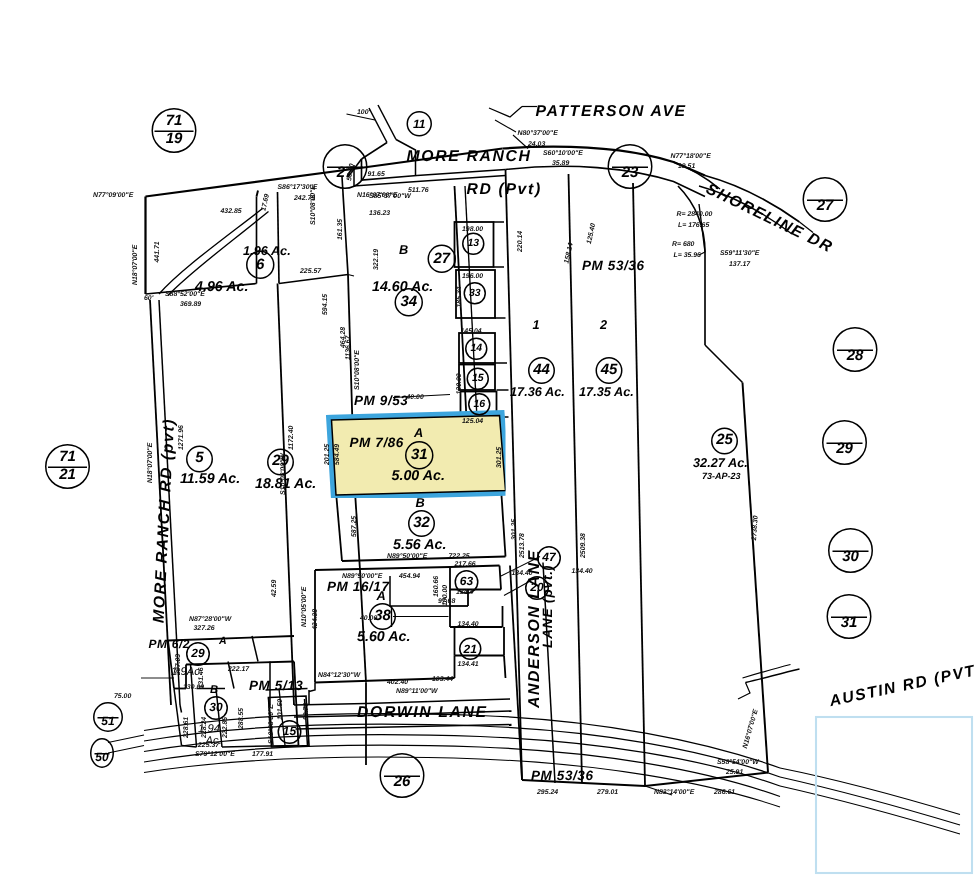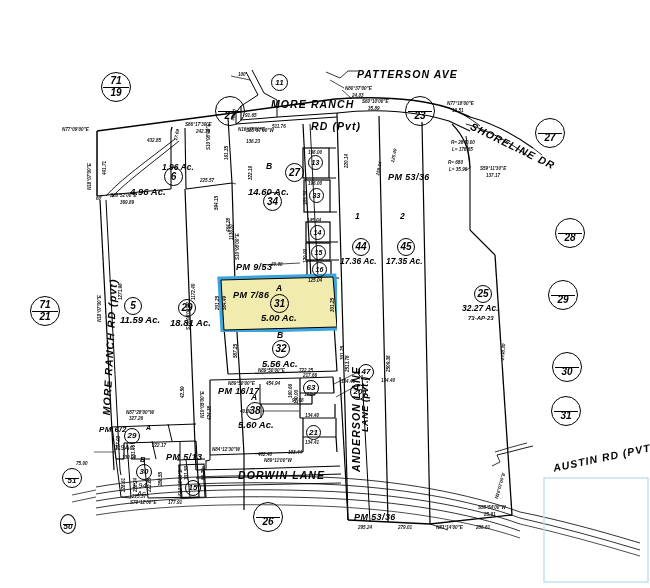--- a/index.html
+++ b/index.html
@@ -296,21 +296,21 @@
     <div class="bot">31</div>
   </div>
   <div class="idx single" style="left:253px;top:502px;">
     <div class="rule"></div>
     <div class="bot">26</div>
   </div>
   <div class="idx single" style="left:62px;top:468px;width:20px;height:20px;">
     <div class="rule"></div>
     <div class="bot" style="font-size:8px;bottom:2px;">51</div>
   </div>
-  <div class="idx single" style="left:60px;top:514px;width:16px;height:20px;">
+  <div class="idx single" style="left:60px;top:492px;width:16px;height:20px;">
     <div class="rule"></div>
     <div class="bot" style="font-size:8px;bottom:2px;">50</div>
   </div>
 
   <div class="pnum" style="left:164px;top:167px;width:19px;height:19px;">6</div>
   <div class="pnum" style="left:285px;top:163px;width:19px;height:19px;">27</div>
   <div class="pnum sm" style="left:271px;top:74px;width:17px;height:17px;">11</div>
   <div class="pnum" style="left:263px;top:168px;width:19px;height:19px;margin-top:24px;">34</div>
   <div class="pnum xs" style="left:308px;top:155px;width:15px;height:15px;">13</div>
   <div class="pnum xs" style="left:309px;top:188px;width:15px;height:15px;">33</div>

